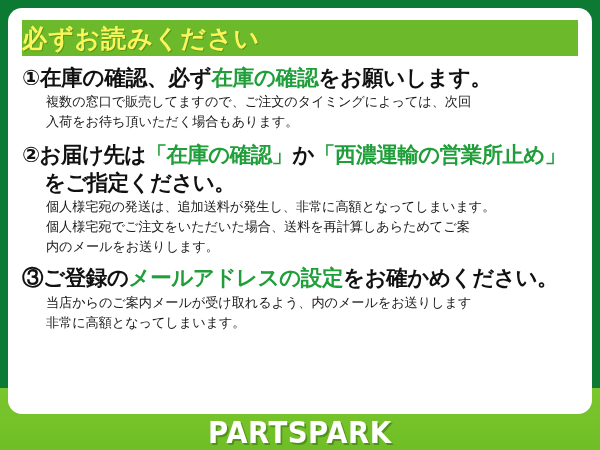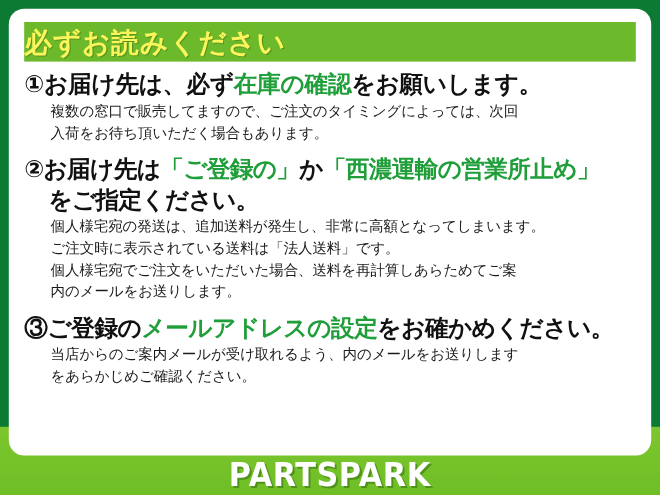--- a/index.html
+++ b/index.html
@@ -138,38 +138,37 @@
 
   <div class="panel">
 
     <div class="title-banner">
       <div class="title-text">必ずお読みください</div>
     </div>
 
     <div class="body">
 
       <div class="item item-1">
-        <div class="head-line"><span>①</span><span>お届け先は、必ず</span><span class="hl">在庫の確認</span><span>をお願いします。</span></div>
+        <div class="head-line"><span>①</span><span>在庫の確認、必ず</span><span class="hl">在庫の確認</span><span>をお願いします。</span></div>
         <div class="sub">複数の窓口で販売してますので、ご注文のタイミングによっては、次回</div>
         <div class="sub">入荷をお待ち頂いただく場合もあります。</div>
       </div>
 
       <div class="item item-2 gap-a">
-        <div class="head-line"><span>②</span><span>お届け先は</span><span class="hl">「ご登録の」</span><span>か</span><span class="hl">「西濃運輸の営業所止め」</span></div>
+        <div class="head-line"><span>②</span><span>お届け先は</span><span class="hl">「在庫の確認」</span><span>か</span><span class="hl">「西濃運輸の営業所止め」</span></div>
         <div class="head-line head-indent">をご指定ください。</div>
         <div class="sub">個人様宅宛の発送は、追加送料が発生し、非常に高額となってしまいます。</div>
-        <div class="sub">ご注文時に表示されている送料は「法人送料」です。</div>
         <div class="sub">個人様宅宛でご注文をいただいた場合、送料を再計算しあらためてご案</div>
         <div class="sub">内のメールをお送りします。</div>
       </div>
 
       <div class="item item-3 gap-b">
         <div class="head-line"><span>③</span><span>ご登録の</span><span class="hl">メールアドレスの設定</span><span>をお確かめください。</span></div>
         <div class="sub">当店からのご案内メールが受け取れるよう、内のメールをお送りします</div>
-        <div class="sub">をあらかじめご確認ください。</div>
+        <div class="sub">非常に高額となってしまいます。</div>
       </div>
 
     </div>
   </div>
 
   <div class="footer-logo">
     <div class="logo-text">PARTSPARK</div>
   </div>
 
 </div>

